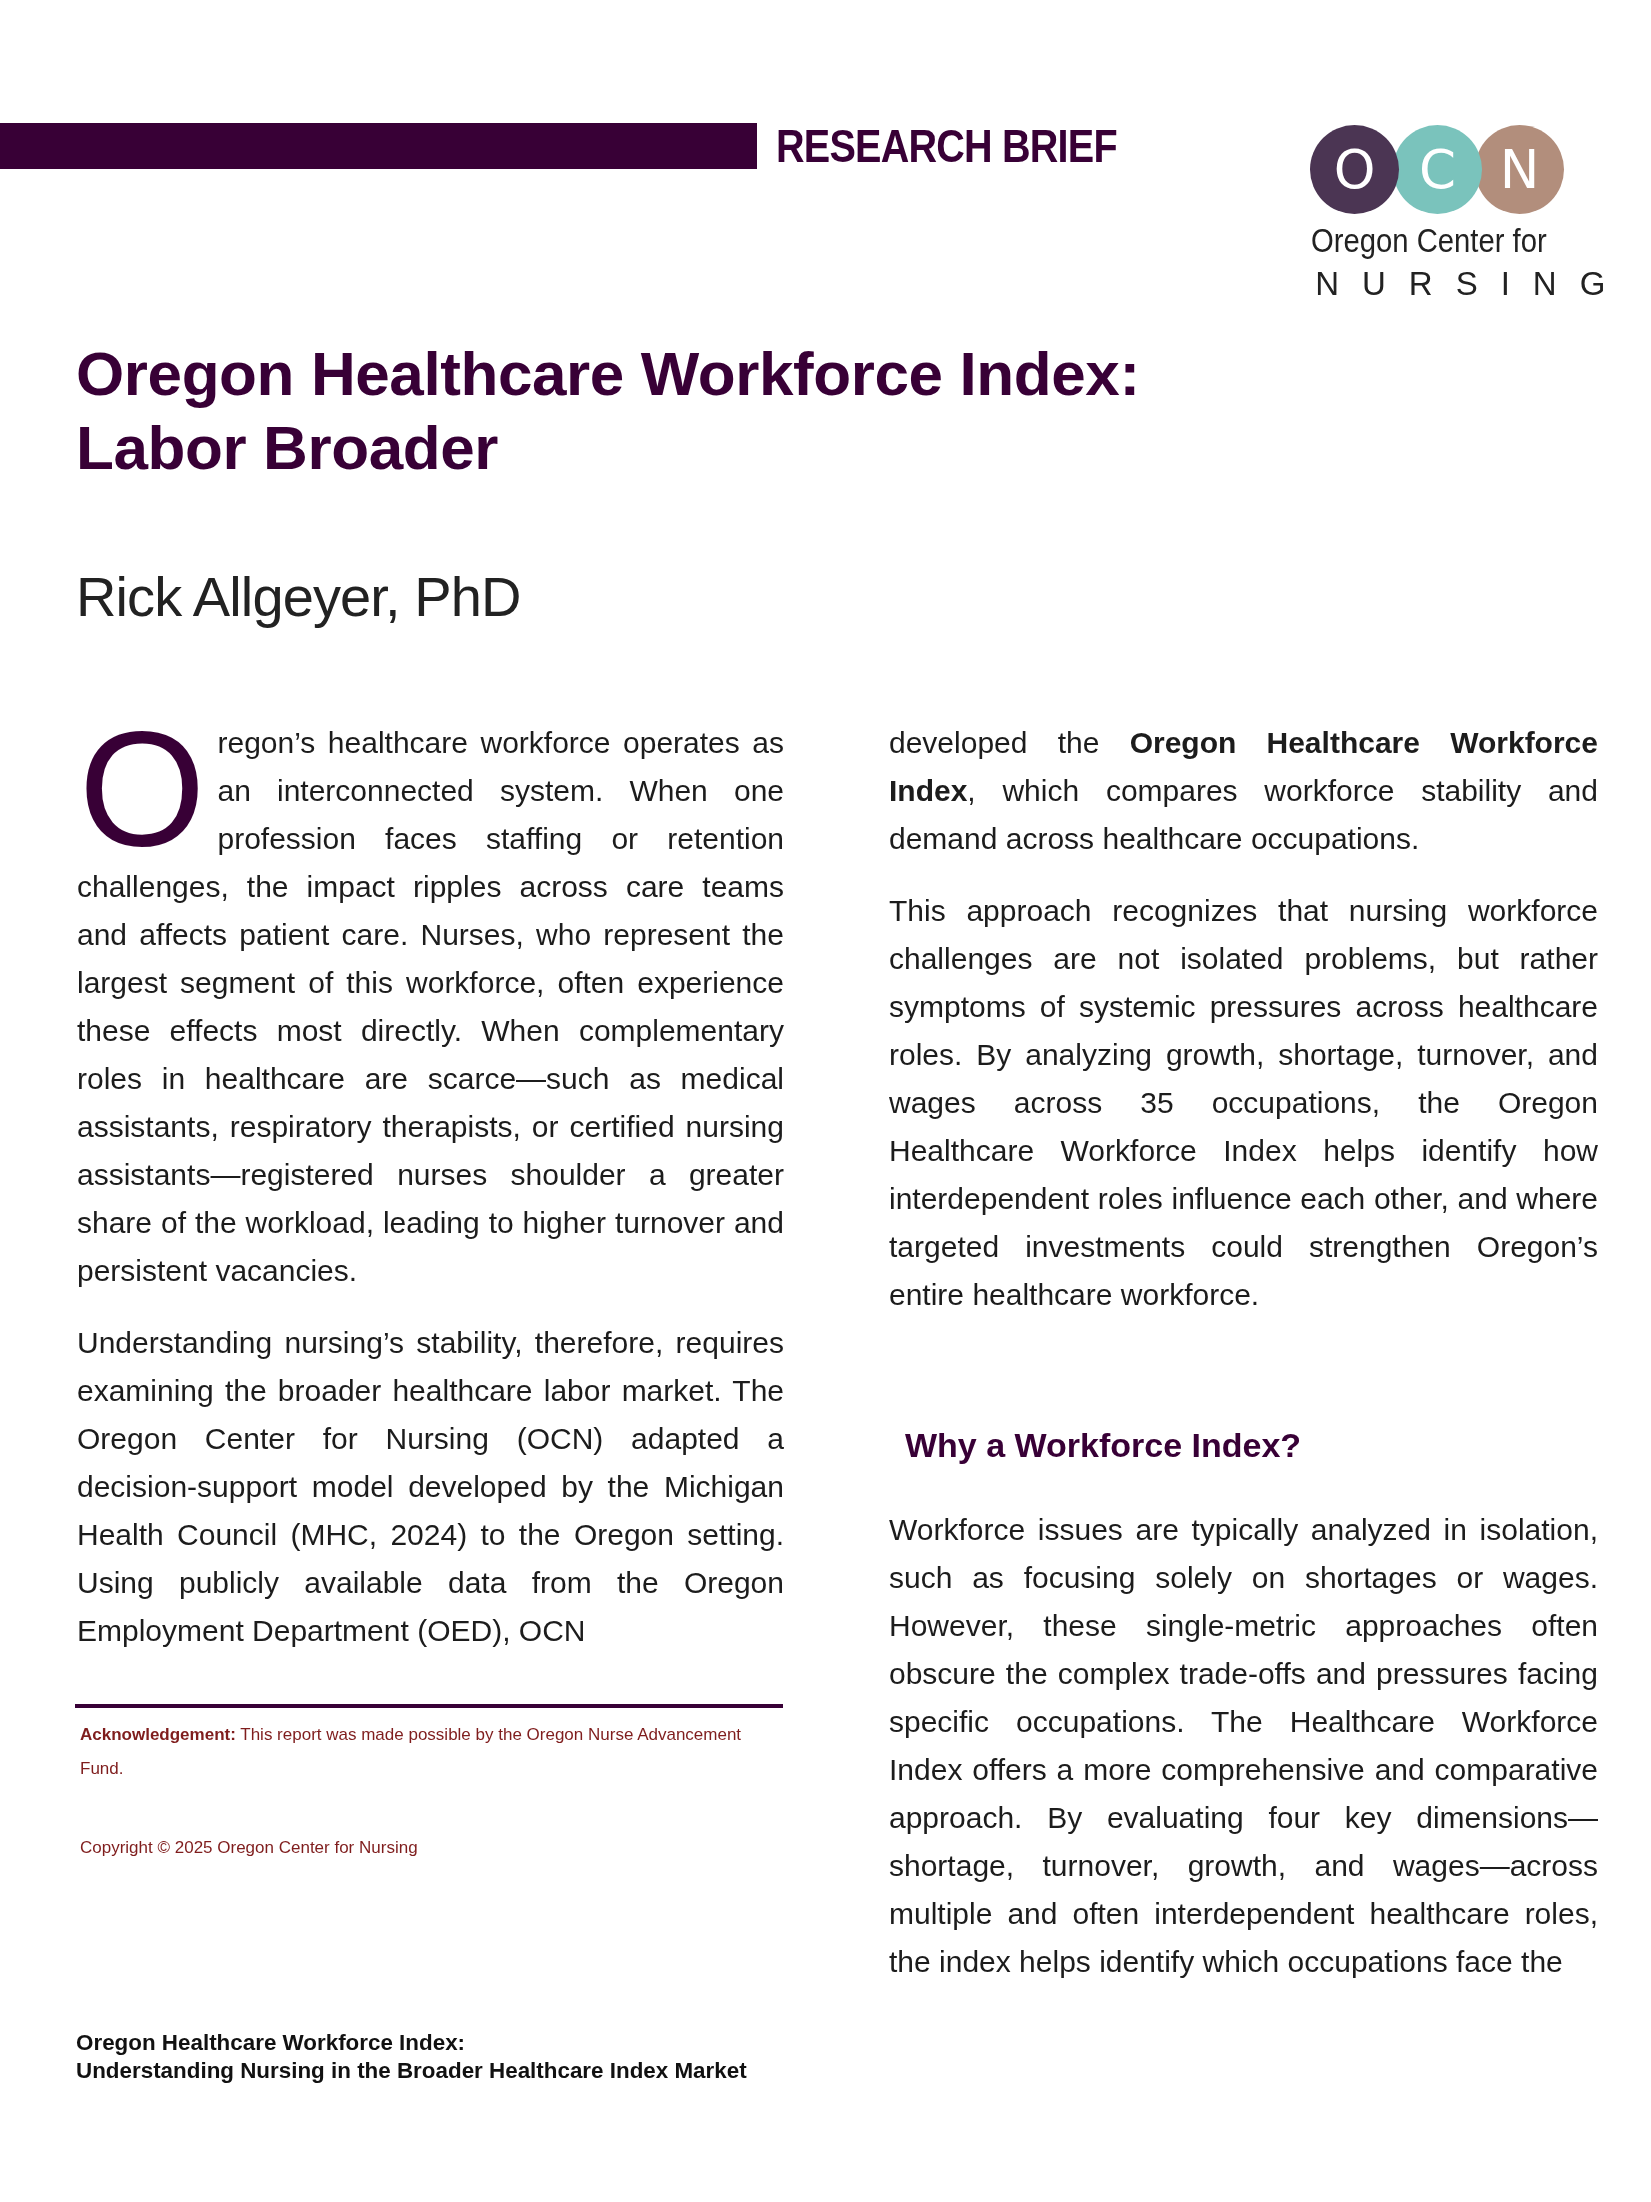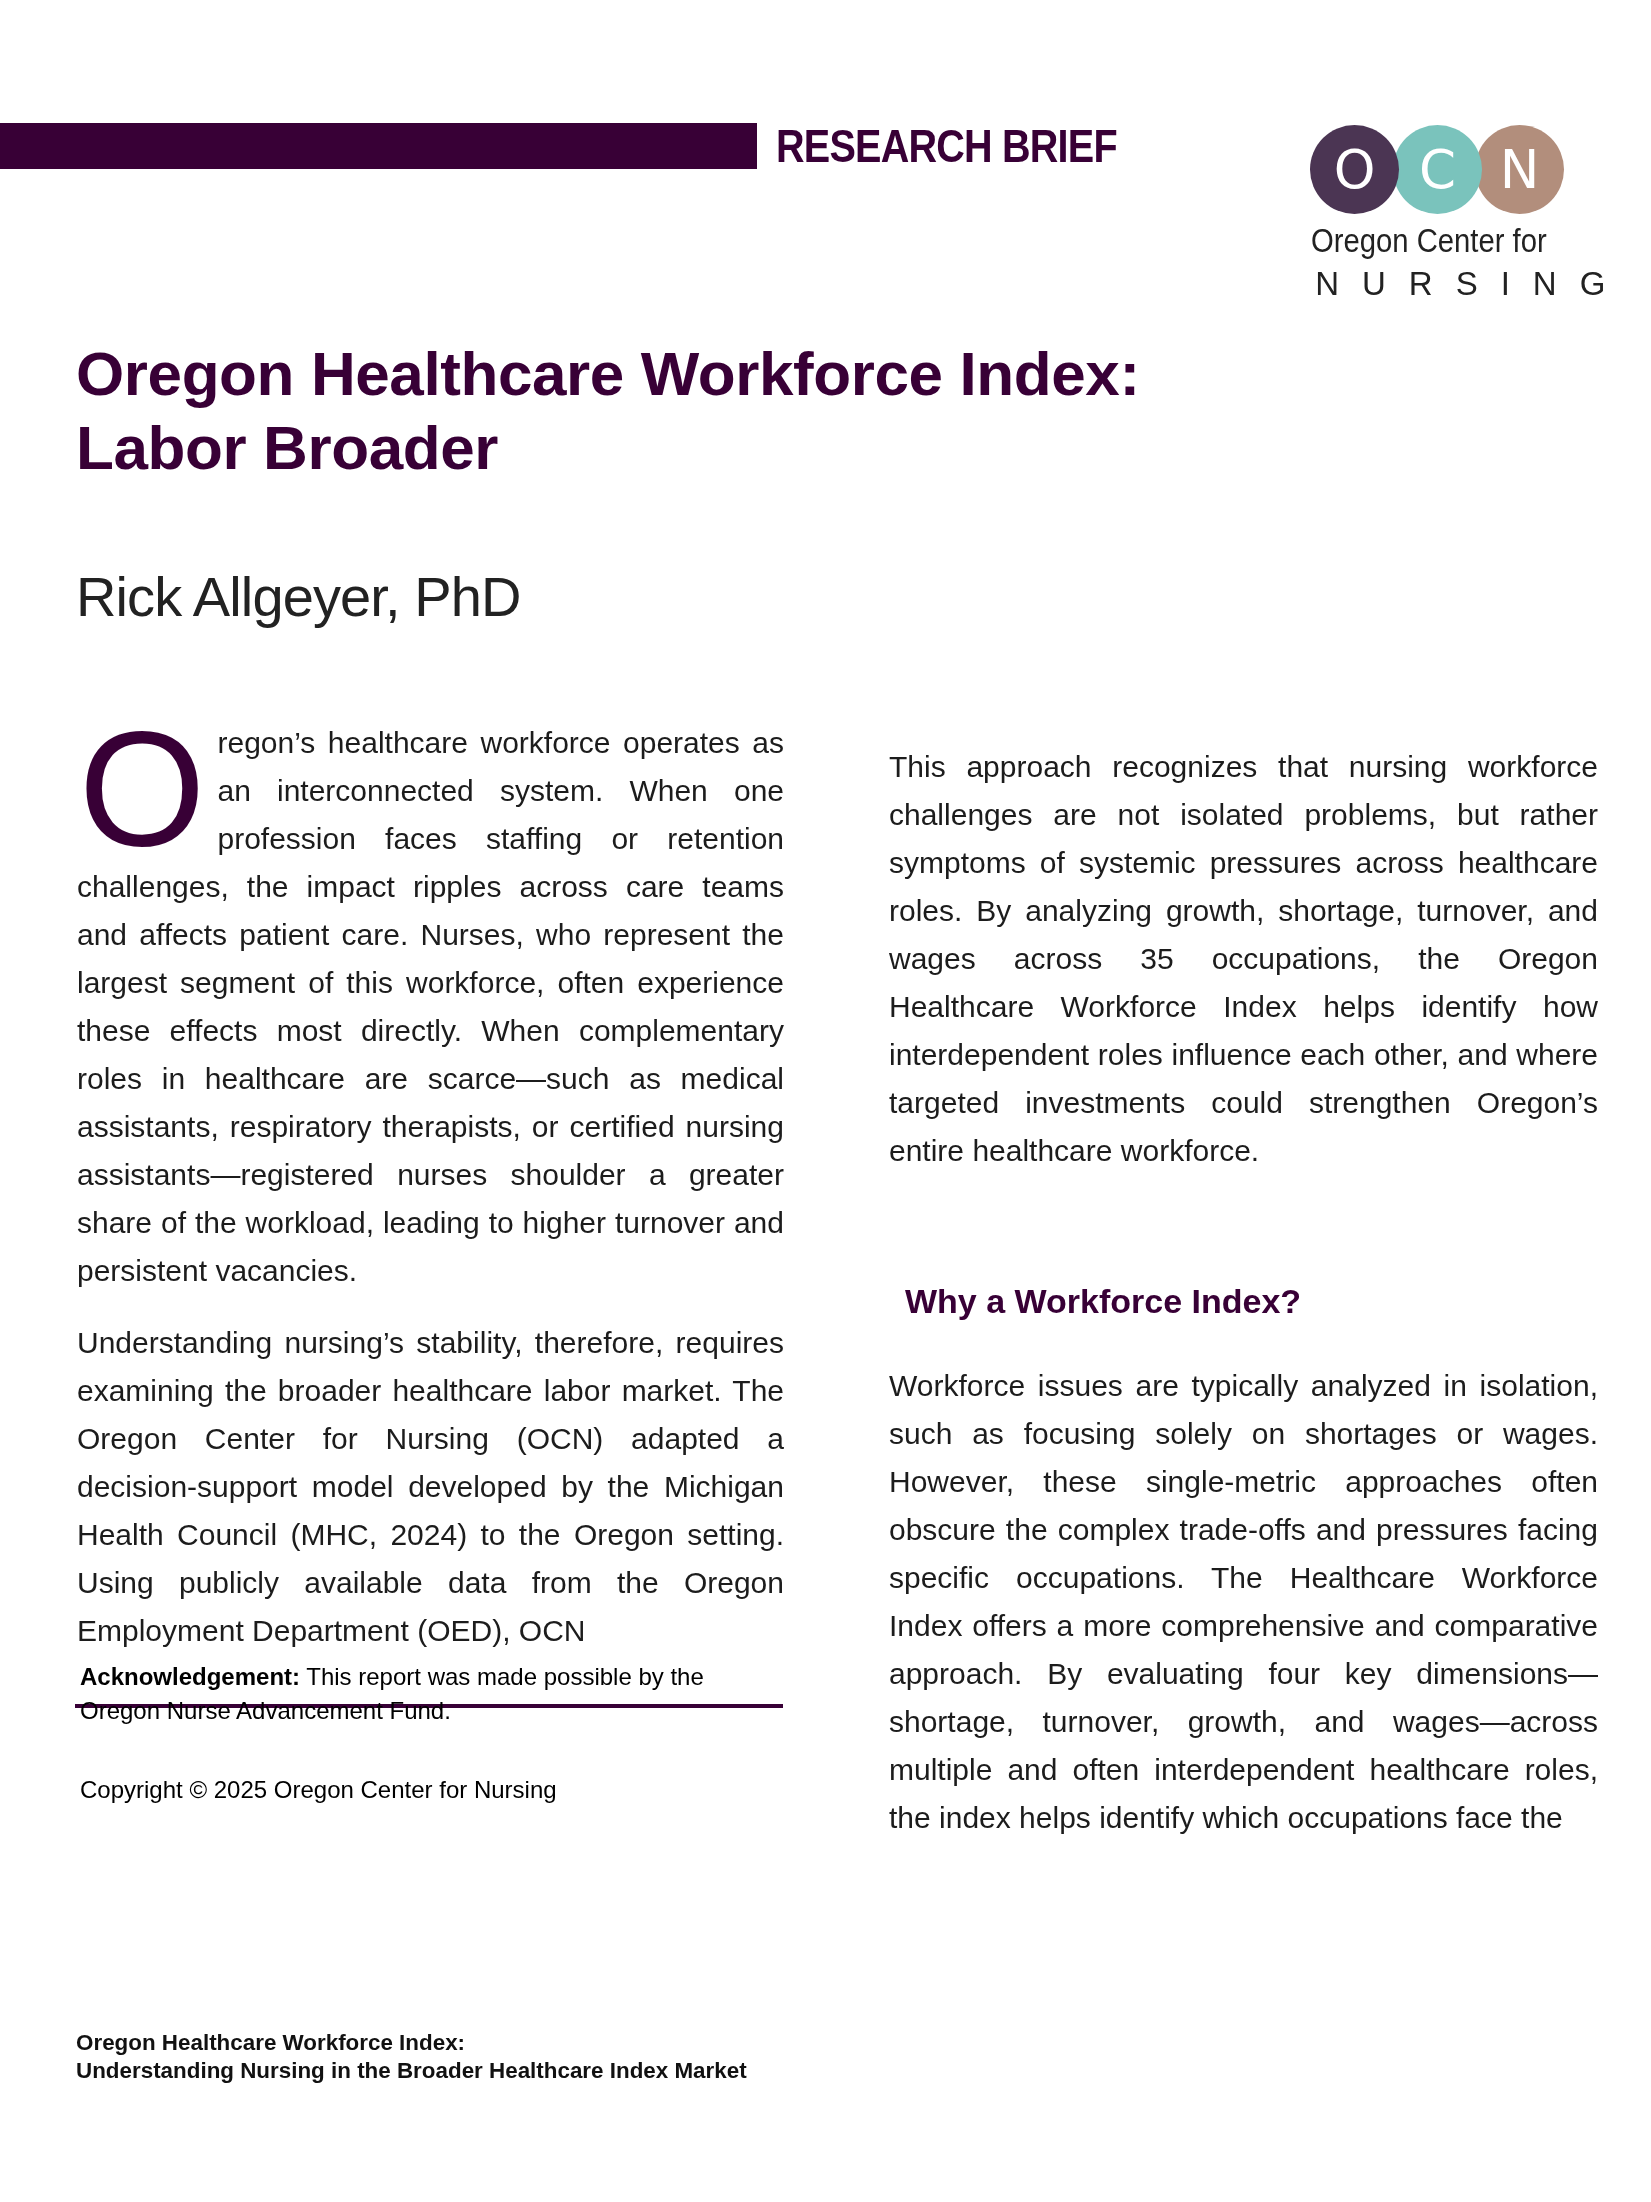--- a/index.html
+++ b/index.html
@@ -26,21 +26,21 @@
 
   .col { position:absolute; font-size:30px; line-height:48px; color:#1c1c1c; text-align:justify; }
   .col p { margin:0; }
   .col-left { left:77px; top:719px; width:707px; }
   .col-right { left:889px; top:719px; width:709px; }
   .dropcap { float:left; font-size:163px; line-height:129px; height:129px; color:#380036; margin:5.2px 12px 0 1.7px; font-weight:normal; }
   .gap { height:24px; }
   .section-heading { font-size:34px; font-weight:bold; color:#380036; margin:16px; line-height:52px; }
   .divider { position:absolute; left:75px; top:1704px; width:708px; height:4.3px; background:#380036; }
 
-  .meta { position:absolute; left:80px; top:1660px; width:706px; font-size:24px; line-height:34px; color:#000000; }
+  .meta { position:absolute; left:80px; top:1718px; width:706px; font-size:17px; line-height:34px; color:#7f1d1d; }
   .meta p { margin:0; }
   .meta .spacer { height:22.4px; }
   .running-footer { position:absolute; left:76px; top:2029px; font-size:22.4px; line-height:28px; font-weight:bold; color:#111; }
   .running-footer div { white-space:nowrap; }
   b { font-weight:bold; }
 </style>
 </head>
 <body>
 
 <div class="header-bar"></div>
@@ -75,20 +75,21 @@
   <div class="spacer"></div>
   <p>Copyright © 2025 Oregon Center for Nursing</p>
 </div>
 
 <div class="running-footer">
   <div>Oregon Healthcare Workforce Index:</div>
   <div>Understanding Nursing in the Broader Healthcare Index Market</div>
 </div>
 
 <div class="col col-right">
+  <p><span>developed the </span><b>Oregon Healthcare Workforce Index</b><span>, which compares workforce stability and demand across healthcare occupations.</span></p>
   <div class="gap"></div>
   <p>This approach recognizes that nursing workforce challenges are not isolated problems, but rather symptoms of systemic pressures across healthcare roles. By analyzing growth, shortage, turnover, and wages across 35 occupations, the Oregon Healthcare Workforce Index helps identify how interdependent roles influence each other, and where targeted investments could strengthen Oregon’s entire healthcare workforce.</p>
   <div style="height:84px"></div>
   <h2 class="section-heading">Why a Workforce Index?</h2>
   <div style="height:19px"></div>
   <p>Workforce issues are typically analyzed in isolation, such as focusing solely on shortages or wages. However, these single-metric approaches often obscure the complex trade-offs and pressures facing specific occupations. The Healthcare Workforce Index offers a more comprehensive and comparative approach. By evaluating four key dimensions—shortage, turnover, growth, and wages—across multiple and often interdependent healthcare roles, the index helps identify which occupations face the</p>
 </div>
 
 
 </body></html>

